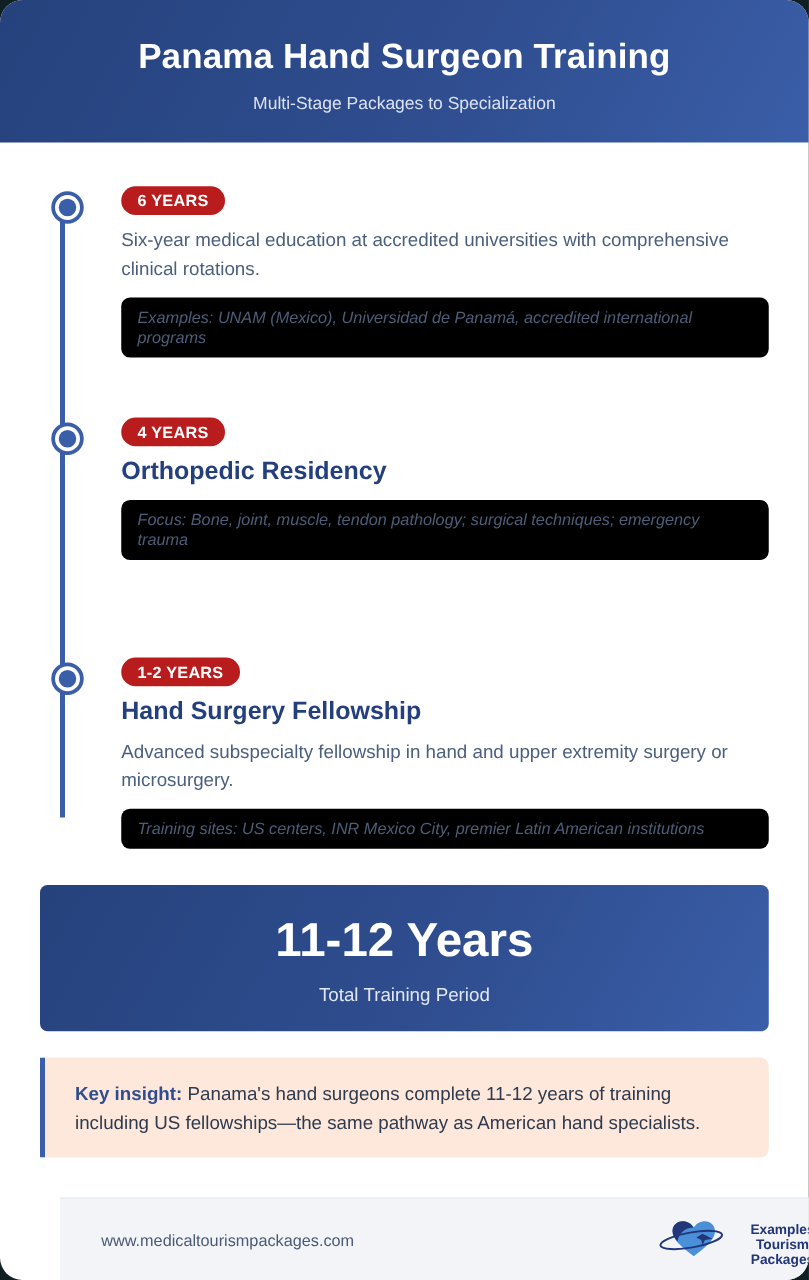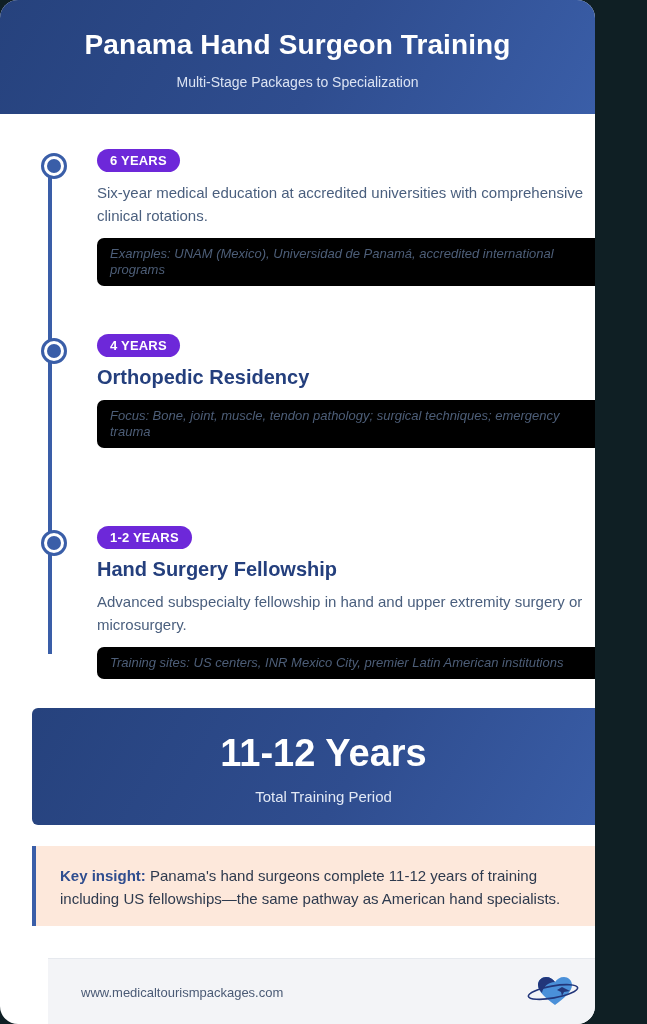--- a/index.html
+++ b/index.html
@@ -4,21 +4,21 @@
   <style>
     * { box-sizing: border-box; margin: 0; padding: 0; }
     html, body {
       width: 647px; height: 1024px;
       background: #0f1f24;
       font-family: "Liberation Sans", sans-serif;
       overflow: hidden;
     }
     .card {
       position: absolute; left: 0; top: 0;
-      width: 595px; height: 1024px;
+      width: 647px; height: 1024px;
       background: #ffffff;
       border-radius: 18px;
       overflow: hidden;
     }
     .header {
       height: 114px;
       background: linear-gradient(120deg, #26427d 0%, #2f4d8f 55%, #3a5ea8 100%);
       text-align: center;
       color: #ffffff;
       padding-top: 28px;
@@ -59,21 +59,21 @@
     .dot::after {
       content: "";
       position: absolute;
       left: 3px; top: 3px;
       width: 14px; height: 14px;
       border-radius: 50%;
       background: #3a5ea8;
     }
     .badge {
       display: inline-block;
-      background: #6d28d9;
+      background: #b91c1c;
       color: #ffffff;
       font-size: 13px;
       font-weight: bold;
       padding: 4px 13px;
       border-radius: 12px;
       line-height: 15px;
       letter-spacing: 0.2px;
     }
     .stage h2 {
       font-size: 20px;

